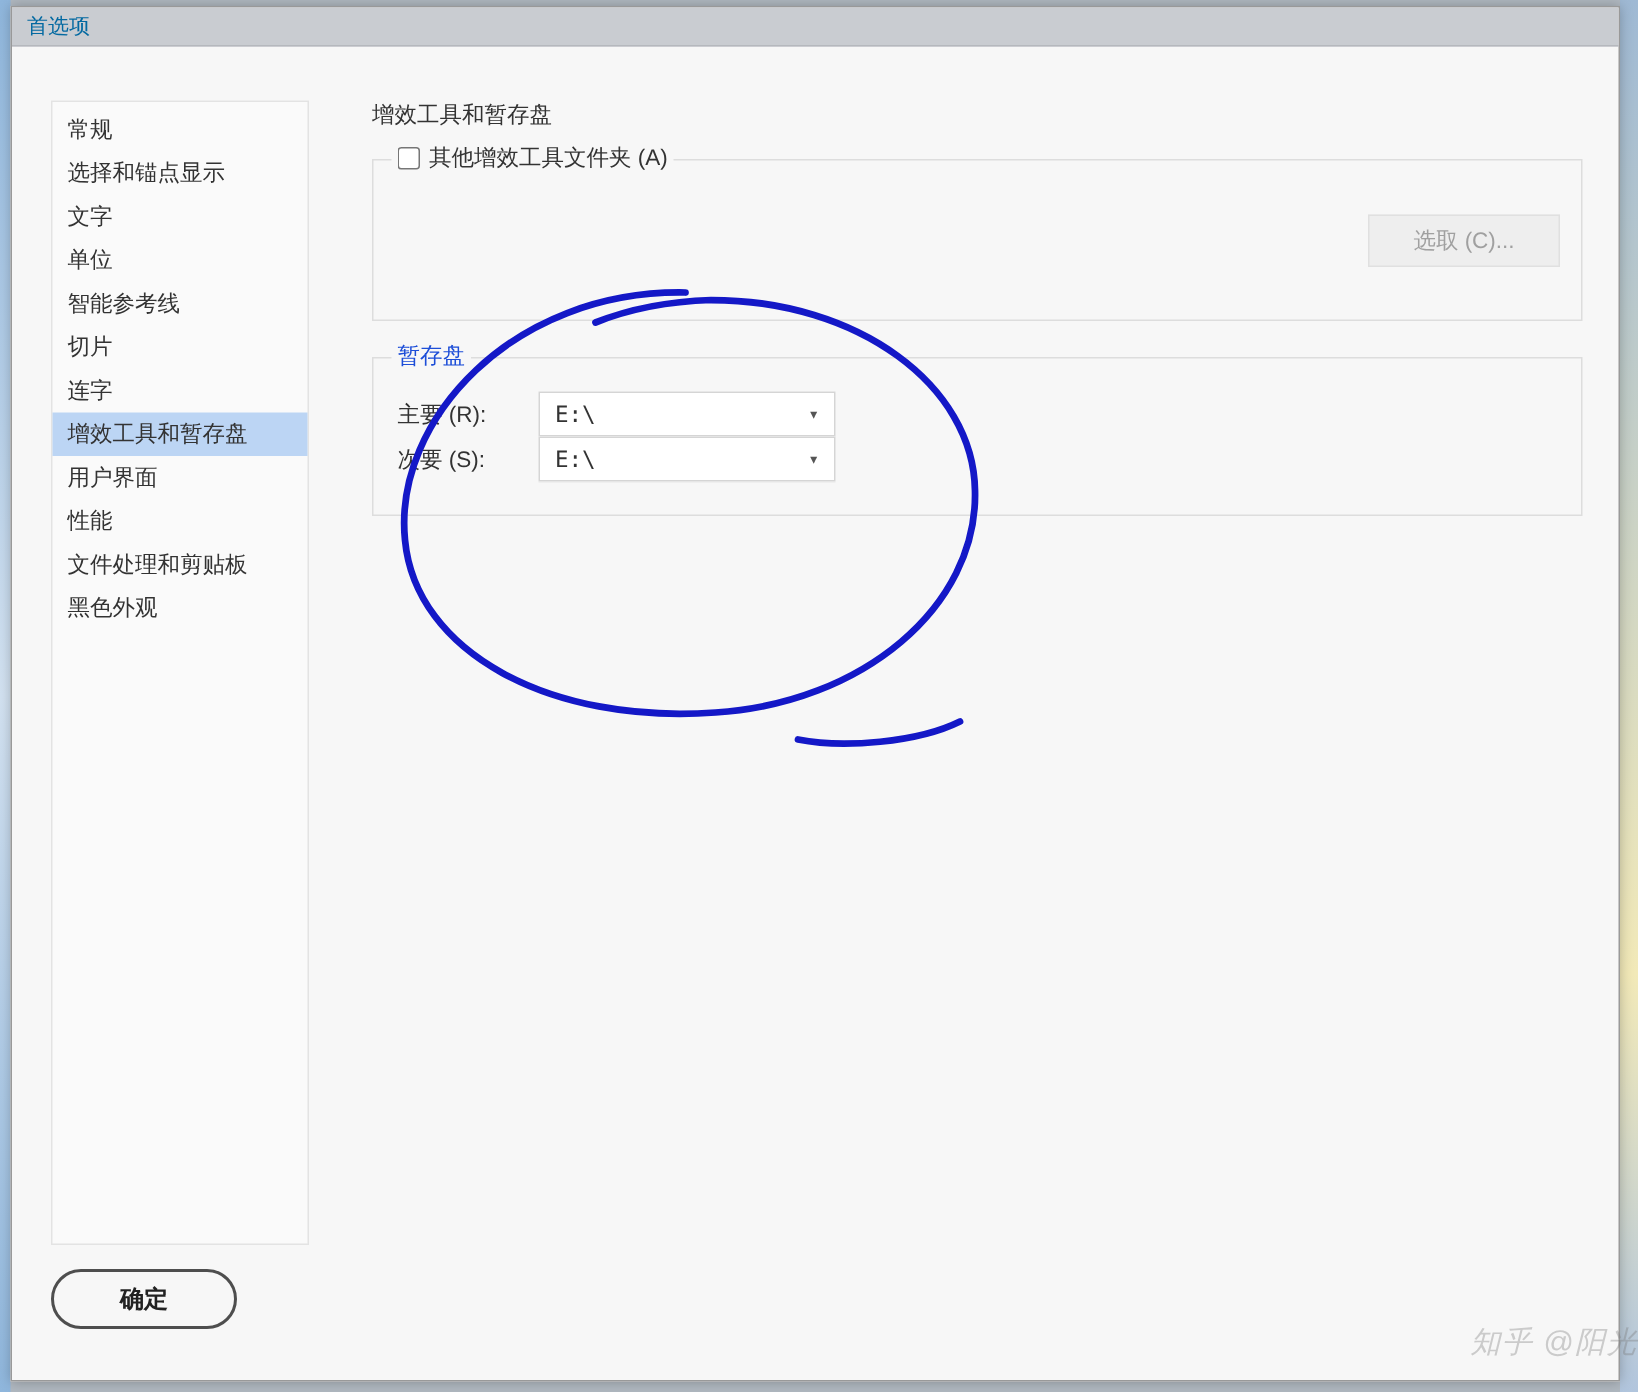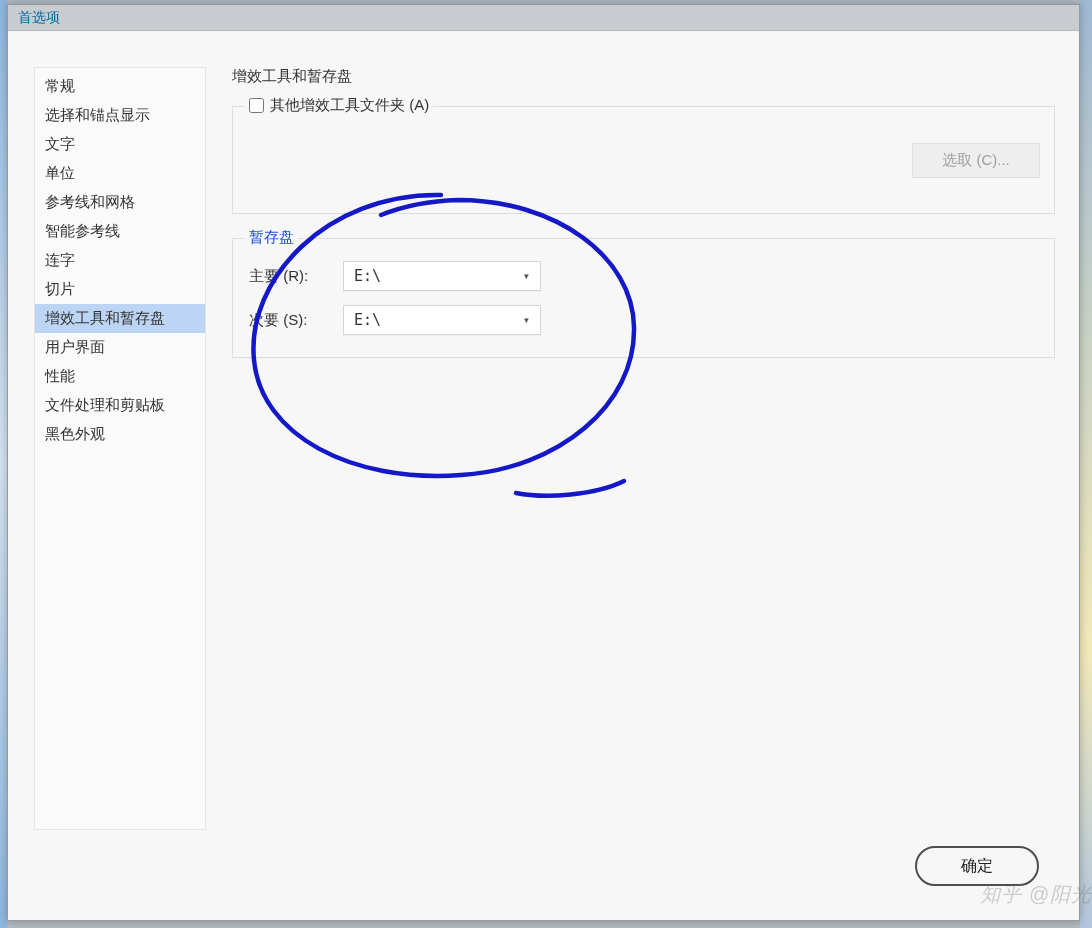--- a/index.html
+++ b/index.html
@@ -32,21 +32,21 @@
     }
     .body {
       display: flex;
       padding: 36px 24px 18px 26px;
       height: calc(100% - 26px);
       flex-direction: column;
     }
     .main-row {
       display: flex;
       flex: 1;
-      gap: 26px;
+      gap: 42px;
       justify-content: center;
     }
     .sidebar {
       width: 172px;
       border: 1px solid #e3e3e3;
       background: #fafafa;
       padding: 4px 0;
     }
     .sidebar-item {
       padding: 5px 10px;
@@ -115,21 +115,20 @@
       top: -11px;
       left: 12px;
       background: #f7f7f7;
       padding: 0 4px;
       font-size: 15px;
       color: #1d4ed8;
     }
     .row {
       display: flex;
       align-items: center;
-      margin-bottom: 14px;
       gap: 6px;
     }
     .row:last-child { margin-bottom: 0; }
     .row-label {
       width: 88px;
       text-align: left;
       font-size: 15px;
       color: #333;
     }
     .dropdown {
@@ -152,24 +151,24 @@
     }
     .annotation {
       position: absolute;
       left: -26px;
       top: 98px;
       pointer-events: none;
     }
     .footer {
       height: 72px;
       display: flex;
-      justify-content: flex-end;
       align-items: center;
       gap: 20px;
       padding-right: 16px;
+      font-weight: bold;
     }
     .pill-btn {
       border: 2px solid #4e4e4e;
       background: #f7f7f7;
       border-radius: 24px;
       width: 124px;
       height: 40px;
       font-size: 16px;
       color: #222;
       display: flex;
@@ -211,24 +210,23 @@
   <div class="titlebar">
     <span>首选项</span>
   </div>
   <div class="body">
     <div class="main-row">
       <div class="sidebar">
         <div class="sidebar-item"><span>常规</span></div>
         <div class="sidebar-item"><span>选择和锚点显示</span></div>
         <div class="sidebar-item"><span>文字</span></div>
         <div class="sidebar-item"><span>单位</span></div>
-        <div class="sidebar-item"><span>参考线和网格</span></div>
         <div class="sidebar-item"><span>智能参考线</span></div>
+        <div class="sidebar-item"><span>切片</span></div>
         <div class="sidebar-item"><span>连字</span></div>
-        <div class="sidebar-item"><span>切片</span></div>
         <div class="sidebar-item selected"><span>增效工具和暂存盘</span></div>
         <div class="sidebar-item"><span>用户界面</span></div>
         <div class="sidebar-item"><span>性能</span></div>
         <div class="sidebar-item"><span>文件处理和剪贴板</span></div>
         <div class="sidebar-item"><span>黑色外观</span></div>
       </div>
 
       <div class="content">
         <div class="panel-title">增效工具和暂存盘</div>
 

